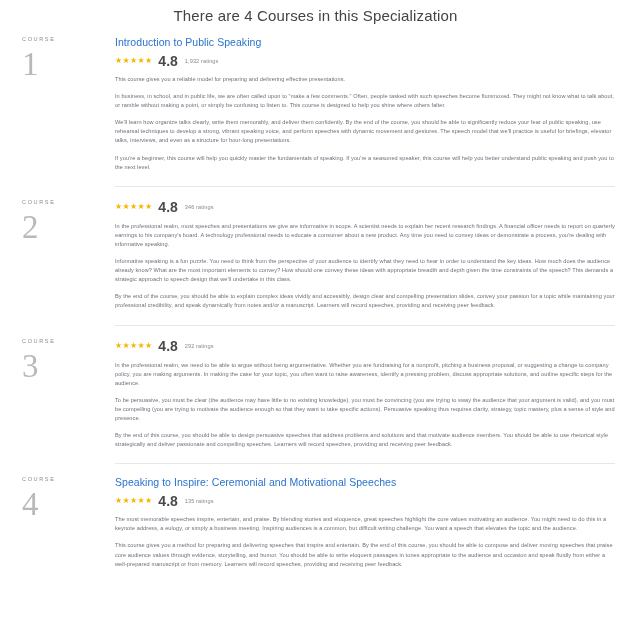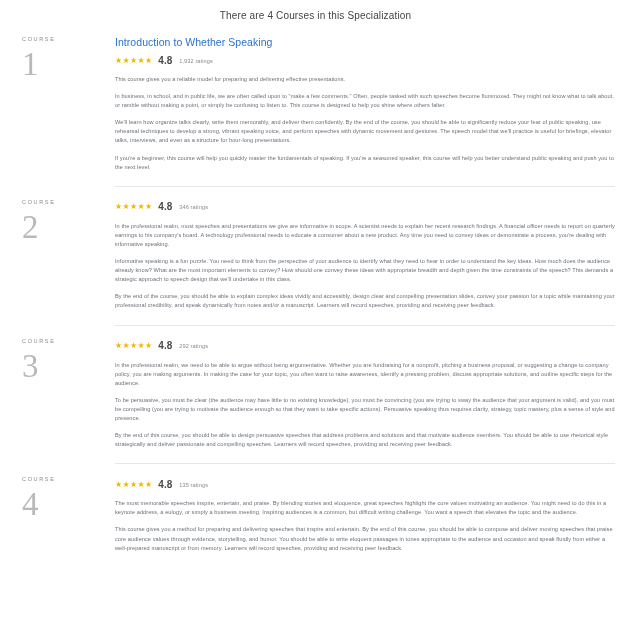--- a/index.html
+++ b/index.html
@@ -18,21 +18,21 @@
     -webkit-font-smoothing: antialiased;
   }
 
   .page {
     width: 631px;
     position: relative;
   }
 
   .page-title {
     text-align: center;
-    font-size: 10px;
+    font-size: 15px;
     font-weight: 400;
     color: #444444;
     letter-spacing: 0.15px;
     margin: 0;
     padding: 9px 0 0 0;
     line-height: 14px;
   }
 
   .course-list {
     margin: 0;
@@ -119,21 +119,21 @@
   }
   .star {
     color: #f3b700;
     font-size: 8px;
     line-height: 8px;
     margin-right: 0.3px;
     display: inline-block;
   }
 
   .rating-value {
-    font-size: 10px;
+    font-size: 14px;
     font-weight: 700;
     color: #4a4a4a;
     margin-left: 6px;
     line-height: 10px;
   }
 
   .rating-count {
     font-size: 5.6px;
     color: #8a8a8a;
     margin-left: 7px;
@@ -164,21 +164,21 @@
 
   <h1 class="page-title">There are 4 Courses in this Specialization</h1>
 
   <ul class="course-list" id="course-list">
       <li class="course-row">
         <div class="num-col">
           <div class="course-kicker">COURSE</div>
           <div class="course-number">1</div>
         </div>
         <div class="content">
-          <a class="course-title" href="#">Introduction to Whether Speaking</a>
+          <a class="course-title" href="#">Introduction to Public Speaking</a>
           <div class="rating-row">
             <span class="stars">
               <span class="star">★</span>
               <span class="star">★</span>
               <span class="star">★</span>
               <span class="star">★</span>
               <span class="star">★</span>
             </span>
             <span class="rating-value">4.8</span>
             <span class="rating-count">1,932 ratings</span>
@@ -238,20 +238,21 @@
             <p>By the end of this course, you should be able to design persuasive speeches that address problems and solutions and that motivate audience members. You should be able to use rhetorical style strategically and deliver passionate and compelling speeches. Learners will record speeches, providing and receiving peer feedback.</p>
           </div>
         </div>
       </li>
       <li class="course-row has-divider">
         <div class="num-col">
           <div class="course-kicker">COURSE</div>
           <div class="course-number">4</div>
         </div>
         <div class="content">
+          <a class="course-title" href="#">Speaking to Inspire: Ceremonial and Motivational Speeches</a>
           <div class="rating-row">
             <span class="stars">
               <span class="star">★</span>
               <span class="star">★</span>
               <span class="star">★</span>
               <span class="star">★</span>
               <span class="star">★</span>
             </span>
             <span class="rating-value">4.8</span>
             <span class="rating-count">135 ratings</span>

